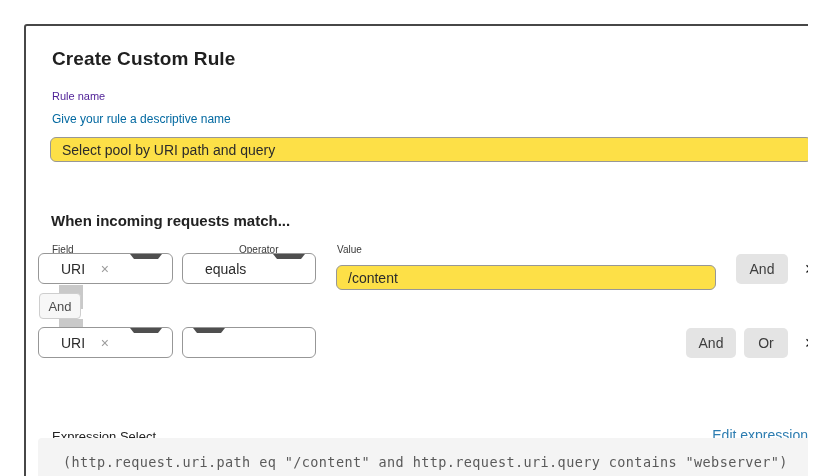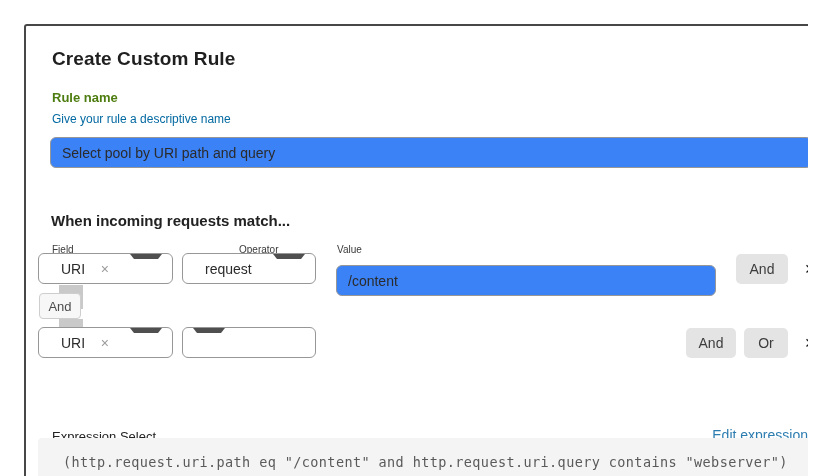--- a/index.html
+++ b/index.html
@@ -25,32 +25,32 @@
   }
 
   .close-btn {
     right: 10px; top: 6px;
     width: 24px; height: 24px;
     display: flex; align-items: center; justify-content: center;
     cursor: pointer;
   }
   .close-glyph { font-size: 15px; font-weight: 700; color: #1f1f1f; }
 
-  .section-label { font-size: 13px; color: #4d7c0f; font-weight: bold; }
+  .section-label { font-size: 11px; color: #4c1d95; }
   .helper-text { font-size: 12px; color: #0369a1; }
 
   .text-input {
     border: 1px solid #979797;
     border-radius: 6px;
-    height: 31px;
+    height: 25px;
     font-size: 14px;
     color: #2b2b2b;
     padding: 0 11px;
     font-family: "Liberation Sans", "DejaVu Sans", sans-serif;
-    background: #3b82f6;
+    background: #fde047;
     outline: none;
     width: 100%;
   }
 
   .section-heading {
     font-size: 15px; font-weight: 700; color: #222;
   }
 
   .col-label { font-size: 10px; color: #3a3a3a; }
 
@@ -149,21 +149,21 @@
   <div class="abs col-label" style="left:14px; top:206px;">Field</div>
   <div class="abs col-label" style="left:157px; top:206px;margin-left:44px;">Operator</div>
   <div class="abs col-label" style="left:299px; top:206px;">Value</div>
 
   <div class="abs select-box" style="left:12px; top:227px; width:135px;">
     <span class="select-text">URI Path</span>
     <span class="select-clear">×</span>
     <span class="caret-down"></span>
   </div>
   <div class="abs select-box" style="left:156px; top:227px; width:134px;">
-    <span class="select-text">request</span>
+    <span class="select-text">equals</span>
     <span class="caret-down"></span>
   </div>
   <div class="abs" style="left:298px; top:227px; width:404px;">
     <input class="text-input" type="text" value="/content" style="">
   </div>
   <button class="abs gray-btn" style="left:710px; top:228px; width:52px;">And</button>
   <div class="abs remove-btn" style="left:772px; top:228px;">
     <span class="remove-glyph">✕</span>
   </div>
 

